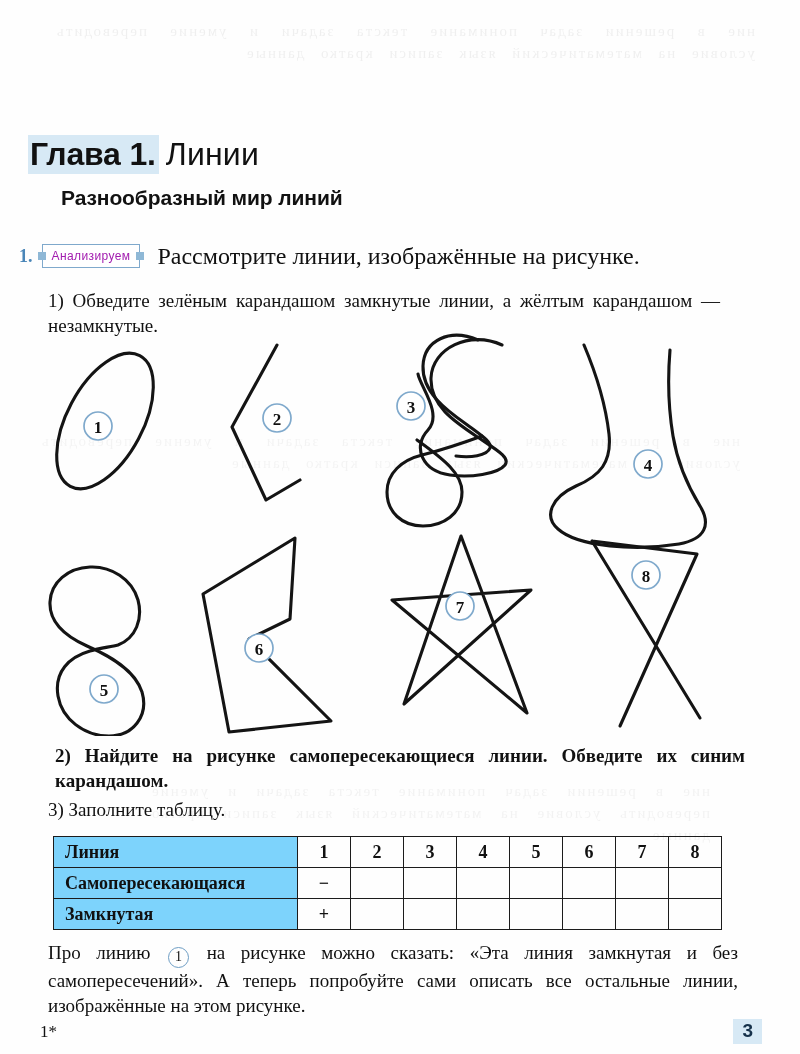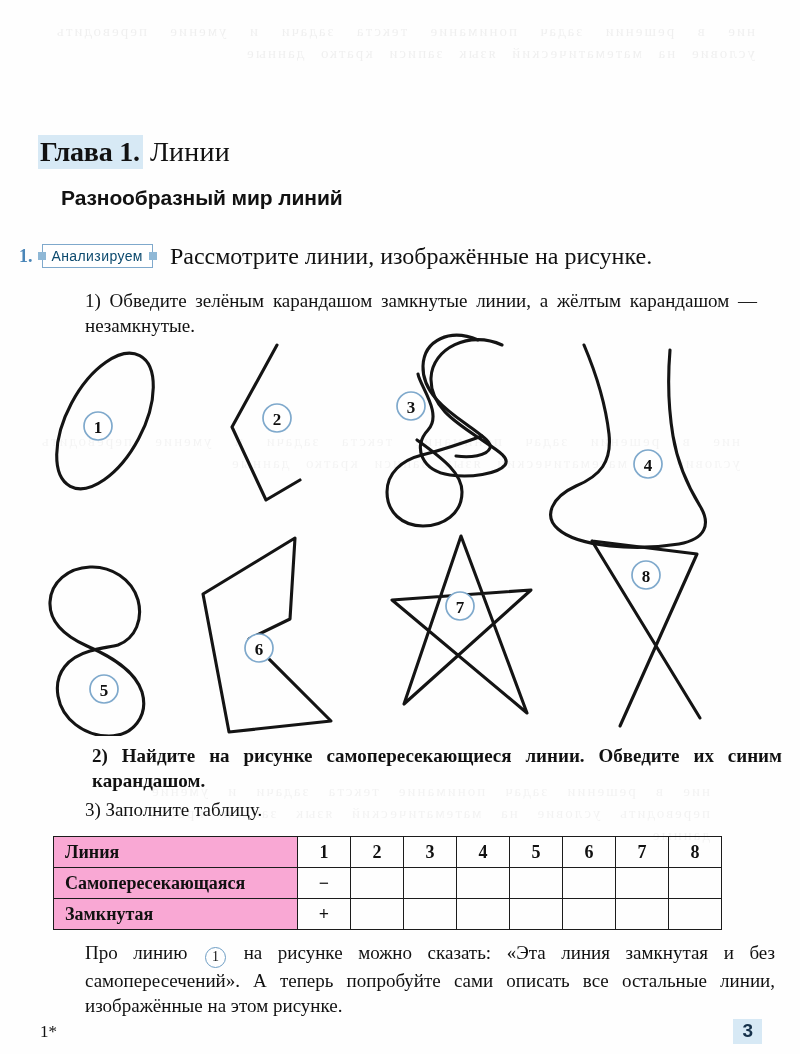--- a/index.html
+++ b/index.html
@@ -37,25 +37,25 @@
     text-align: justify;
     transform: scaleX(-1);
     user-select: none;
   }
   .bleed-2 { left: 150px; top: 780px; width: 560px; height: 60px; opacity: 0.06; }
   .bleed-3 { left: 40px; top: 430px; width: 700px; height: 40px; opacity: 0.05; }
 
   
   .chapter-line {
     position: absolute;
-    left: 38px;
+    left: 28px;
     top: 136px;
-    font-size: 28px;
+    font-size: 32px;
     white-space: nowrap;
-    font-family: Liberation Serif, serif;
+    font-family: Liberation Sans, sans-serif;
   }
   .chapter-hl {
     font-weight: bold;
     background: #d7e9f5;
     padding: 1px 3px 2px 2px;
     letter-spacing: -0.2px;
   }
   .chapter-rest {
     font-weight: normal;
     margin-left: 7px;
@@ -93,22 +93,22 @@
     display: inline-flex;
     align-items: center;
     border: 1.4px solid #7fa9cc;
     height: 22px;
     padding: 0 9px;
     position: relative;
     background: #ffffff;
   }
   .badge-label {
     font-family: "Liberation Sans", sans-serif;
-    font-size: 14px;
-    color: #0c4a6e;
+    font-size: 12px;
+    color: #a21caf;
     letter-spacing: 0.4px;
   }
   .badge-sq {
     position: absolute;
     width: 8px;
     height: 8px;
     background: #8fb8d6;
     top: 50%;
     margin-top: -4px;
   }
@@ -120,21 +120,20 @@
     font-family: "Liberation Serif", serif;
   }
 
   
   .para {
     position: absolute;
     font-size: 19px;
     line-height: 25px;
     font-family: "Liberation Serif", serif;
     text-align: justify;
-    margin-left: 37px;
   }
   .p-1a { left: 48px; top: 288px; width: 672px; }
   .p-2  { left: 55px; top: 743px; width: 690px; font-weight: bold; }
   .p-3  { left: 48px; top: 797px; width: 690px; }
   .p-final { left: 48px; top: 940px; width: 690px; }
 
   .inline-circle {
     display: inline-block;
     width: 19px;
     height: 19px;
@@ -187,21 +186,21 @@
   }
   table.lines-table td, table.lines-table th {
     border: 1.4px solid #1c1c1c;
     height: 30px;
     font-size: 18px;
     font-weight: bold;
     text-align: center;
     padding: 0;
   }
   table.lines-table th.rowhead, table.lines-table td.rowhead {
-    background: #f9a8d4;
+    background: #7dd3fc;
     text-align: left;
     padding-left: 11px;
     width: 232px;
     font-weight: bold;
     white-space: nowrap;
   }
   table.lines-table td.cell { width: 52px; }
 
   
   .footer-left {

